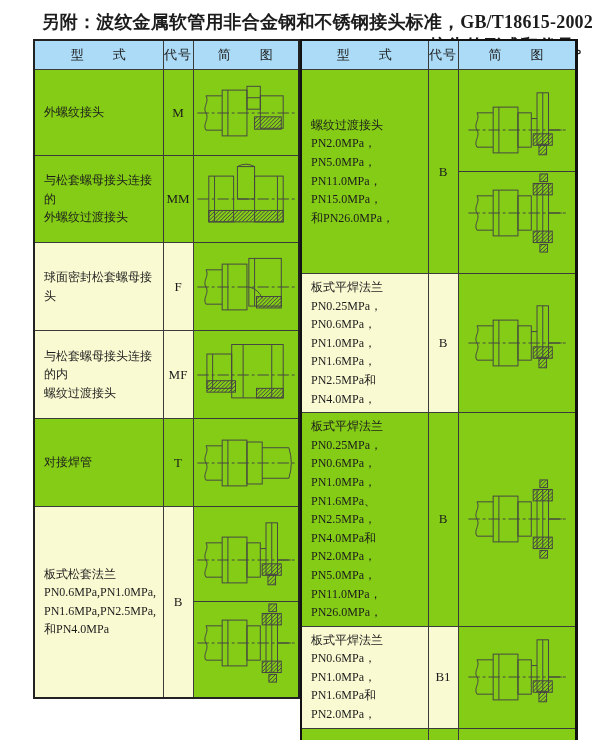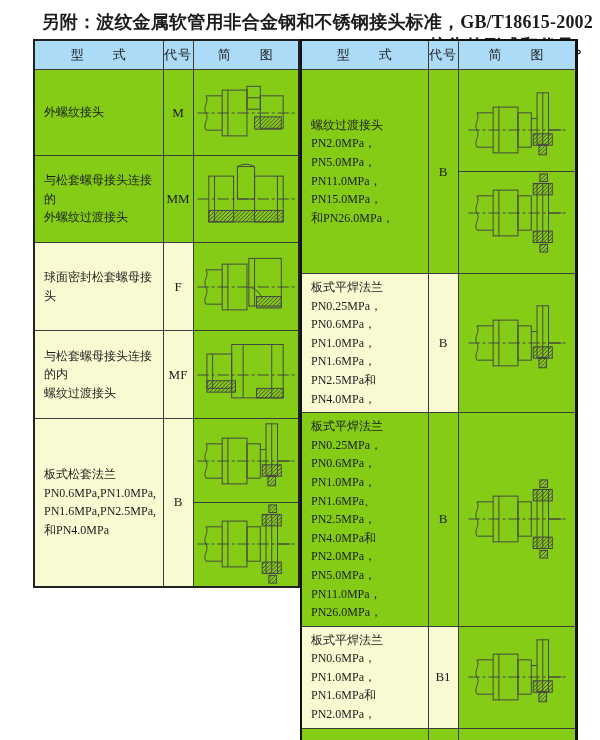--- a/index.html
+++ b/index.html
@@ -178,21 +178,41 @@
                 <line x1="73" y1="67" x2="83" y2="57" stroke="#444444" stroke-width="1"></line>
                 <line x1="77" y1="67" x2="87" y2="57" stroke="#444444" stroke-width="1"></line>
                 <line x1="81" y1="67" x2="91" y2="57" stroke="#444444" stroke-width="1"></line>
                 <line x1="85" y1="67" x2="92" y2="60" stroke="#444444" stroke-width="1"></line>
                 <line x1="89" y1="67" x2="92" y2="64" stroke="#444444" stroke-width="1"></line>
               </svg>
     </div>
           </div>
         </td>
   </tr>
-  <tr style="height:168px">
+  <tr style="height:88px">
+    <td class="tp">对接焊管</td>
+    <td class="cd">T</td>
+    <td class="dg">
+          <div class="dstack">
+            <div class="dcell">
+      <svg class="fit" width="104" height="82" viewBox="0 0 106 86">
+                <line x1="2" y1="43" x2="104" y2="43" stroke="#444444" stroke-width="1" stroke-dasharray="12 3 3 3"></line>
+                <path d="M28,25 H11 C15,31 7,37 11,43 C15,49 7,55 11,61 H28" fill="none" stroke="#444444" stroke-width="1"></path>
+                <rect x="28" y="19" width="26" height="48" fill="none" stroke="#444444" stroke-width="1"></rect>
+                <line x1="34" y1="19" x2="34" y2="67" stroke="#444444" stroke-width="1"></line>
+                <rect x="54" y="21" width="16" height="44" fill="none" stroke="#444444" stroke-width="1"></rect>
+                <line x1="70" y1="27" x2="98" y2="27" stroke="#444444" stroke-width="1"></line>
+                <line x1="70" y1="59" x2="98" y2="59" stroke="#444444" stroke-width="1"></line>
+                <path d="M98,27 q5,16 0,32" fill="none" stroke="#444444" stroke-width="1"></path>
+              </svg>
+    </div>
+          </div>
+        </td>
+  </tr>
+  <tr style="height:191px">
     <td class="tp hl">板式松套法兰
 PN0.6MPa,PN1.0MPa,
 PN1.6MPa,PN2.5MPa,
 和PN4.0MPa</td>
     <td class="cd hl">B</td>
     <td class="dg">
           <div class="dstack">
       <div class="dcell">
               <svg class="fit" width="104" height="82" viewBox="0 0 106 86">
                 <line x1="2" y1="43" x2="104" y2="43" stroke="#444444" stroke-width="1" stroke-dasharray="12 3 3 3"></line>

